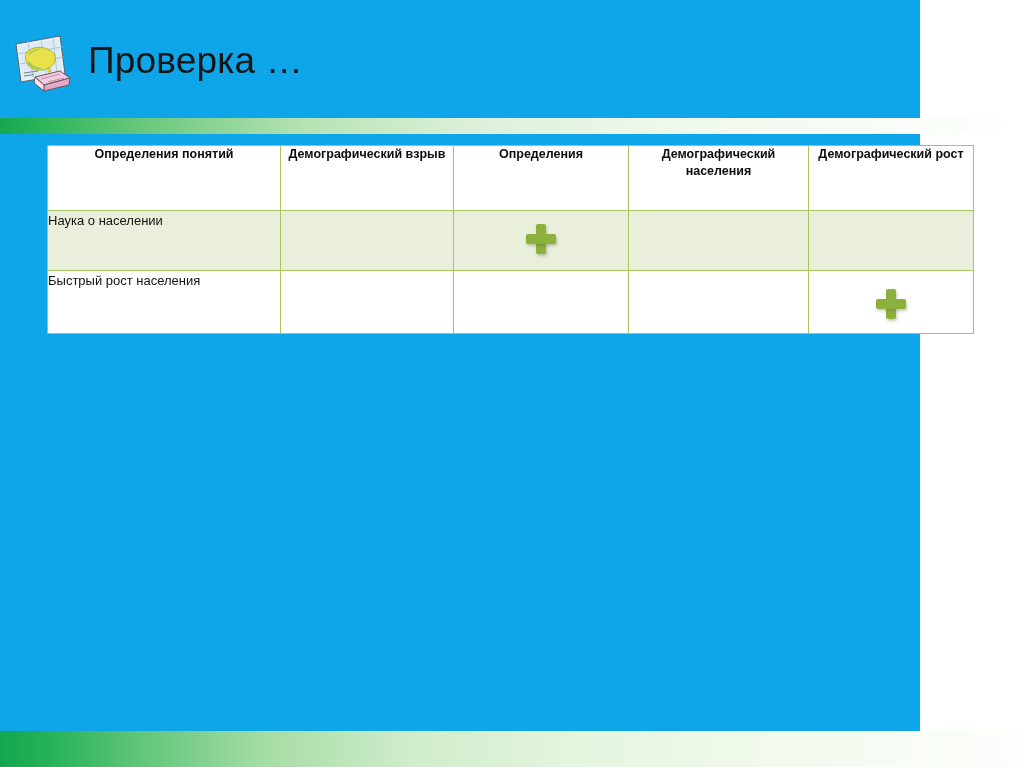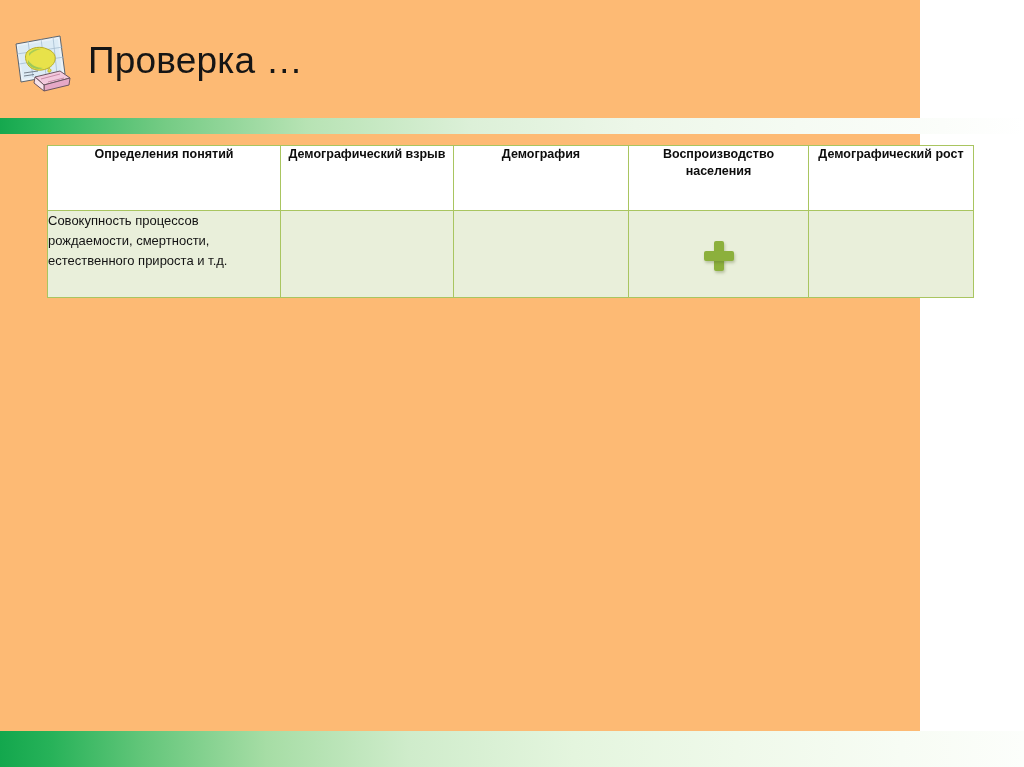--- a/index.html
+++ b/index.html
@@ -5,21 +5,21 @@
   * { box-sizing: border-box; margin: 0; padding: 0; }
   html, body {
     width: 1024px; height: 767px;
     background: #ffffff;
     font-family: "Liberation Sans", "DejaVu Sans", sans-serif;
     overflow: hidden;
   }
   .slide {
     position: relative;
     width: 920px; height: 767px;
-    background: #fdba74;
+    background: #0ea5e9;
   }
 
   
   .header {
     position: absolute;
     left: 0; top: 0;
     width: 1024px; height: 118px;
   }
   .title-icon {
     position: absolute;
@@ -200,43 +200,58 @@
         <col class="c0">
           <col class="c1">
           <col class="c2">
           <col class="c3">
           <col class="c4">
       </colgroup>
       <thead>
         <tr>
           <th>Определения понятий</th>
           <th>Демографический взрыв</th>
-          <th>Демография</th>
-          <th>Воспроизводство населения</th>
+          <th>Определения</th>
+          <th>Демографический населения</th>
           <th>Демографический рост</th>
         </tr>
       </thead>
       <tbody>
 
-
-
-        <tr class="r3 r-shade">
-          <td class="label-cell">Совокупность процессов рождаемости, смертности, естественного прироста и т.д.</td>
-          <td class="mark-cell">
-            <span class="mark-wrap empty"></span>
-          </td>
+        <tr class="r1 r-shade">
+          <td class="label-cell">Наука о населении</td>
           <td class="mark-cell">
             <span class="mark-wrap empty"></span>
           </td>
           <td class="mark-cell">
             <span class="mark-wrap"><span class="plus"></span></span>
           </td>
           <td class="mark-cell">
             <span class="mark-wrap empty"></span>
           </td>
+          <td class="mark-cell">
+            <span class="mark-wrap empty"></span>
+          </td>
         </tr>
+
+        <tr class="r2 r-plain">
+          <td class="label-cell">Быстрый рост населения</td>
+          <td class="mark-cell">
+            <span class="mark-wrap empty"></span>
+          </td>
+          <td class="mark-cell">
+            <span class="mark-wrap empty"></span>
+          </td>
+          <td class="mark-cell">
+            <span class="mark-wrap empty"></span>
+          </td>
+          <td class="mark-cell">
+            <span class="mark-wrap"><span class="plus"></span></span>
+          </td>
+        </tr>
+
 
 
       </tbody>
     </table>
   </div>
 
 </div>
 
 </body></html>

